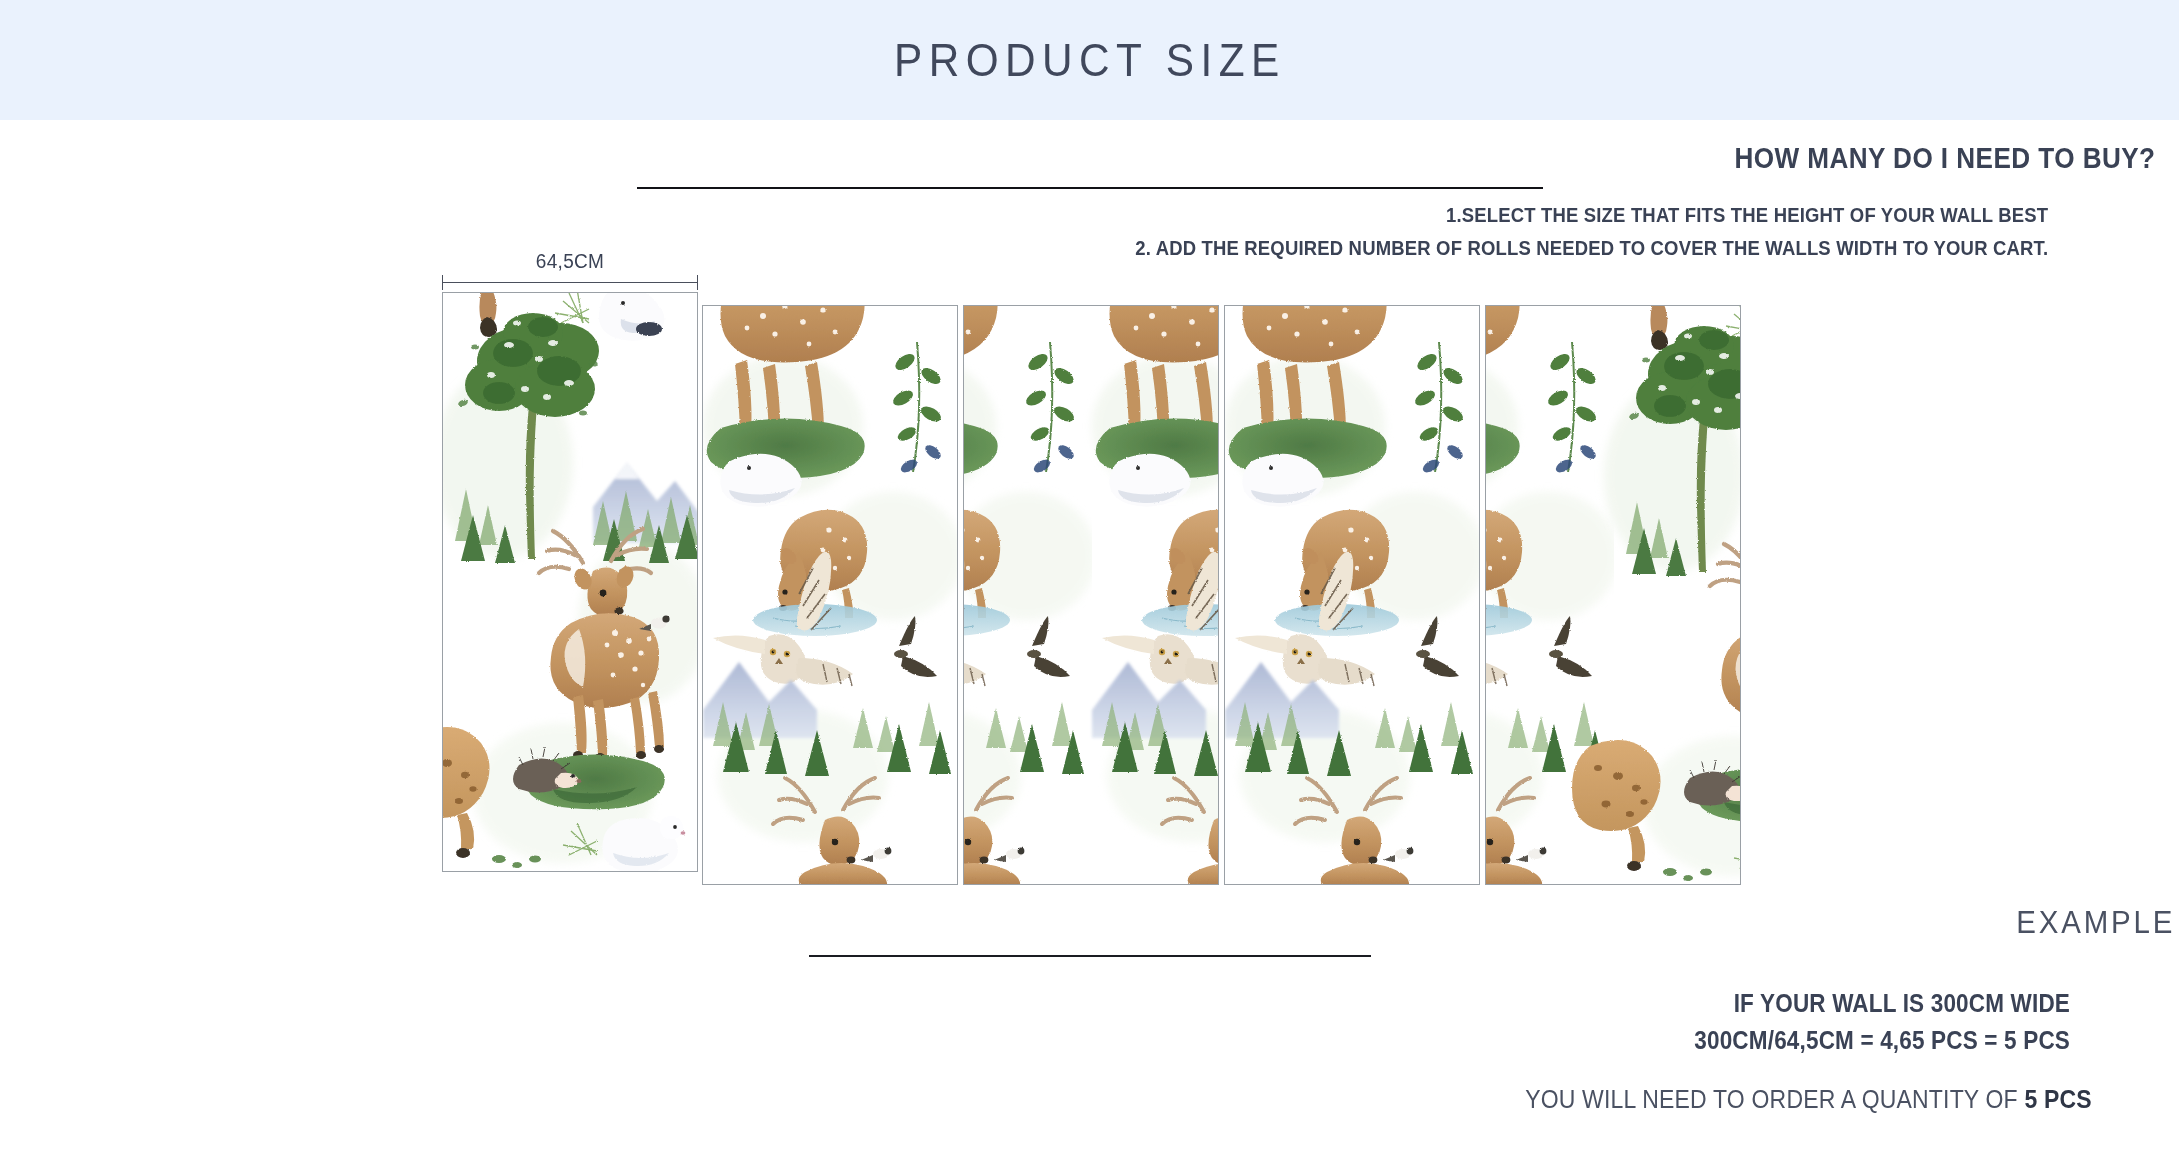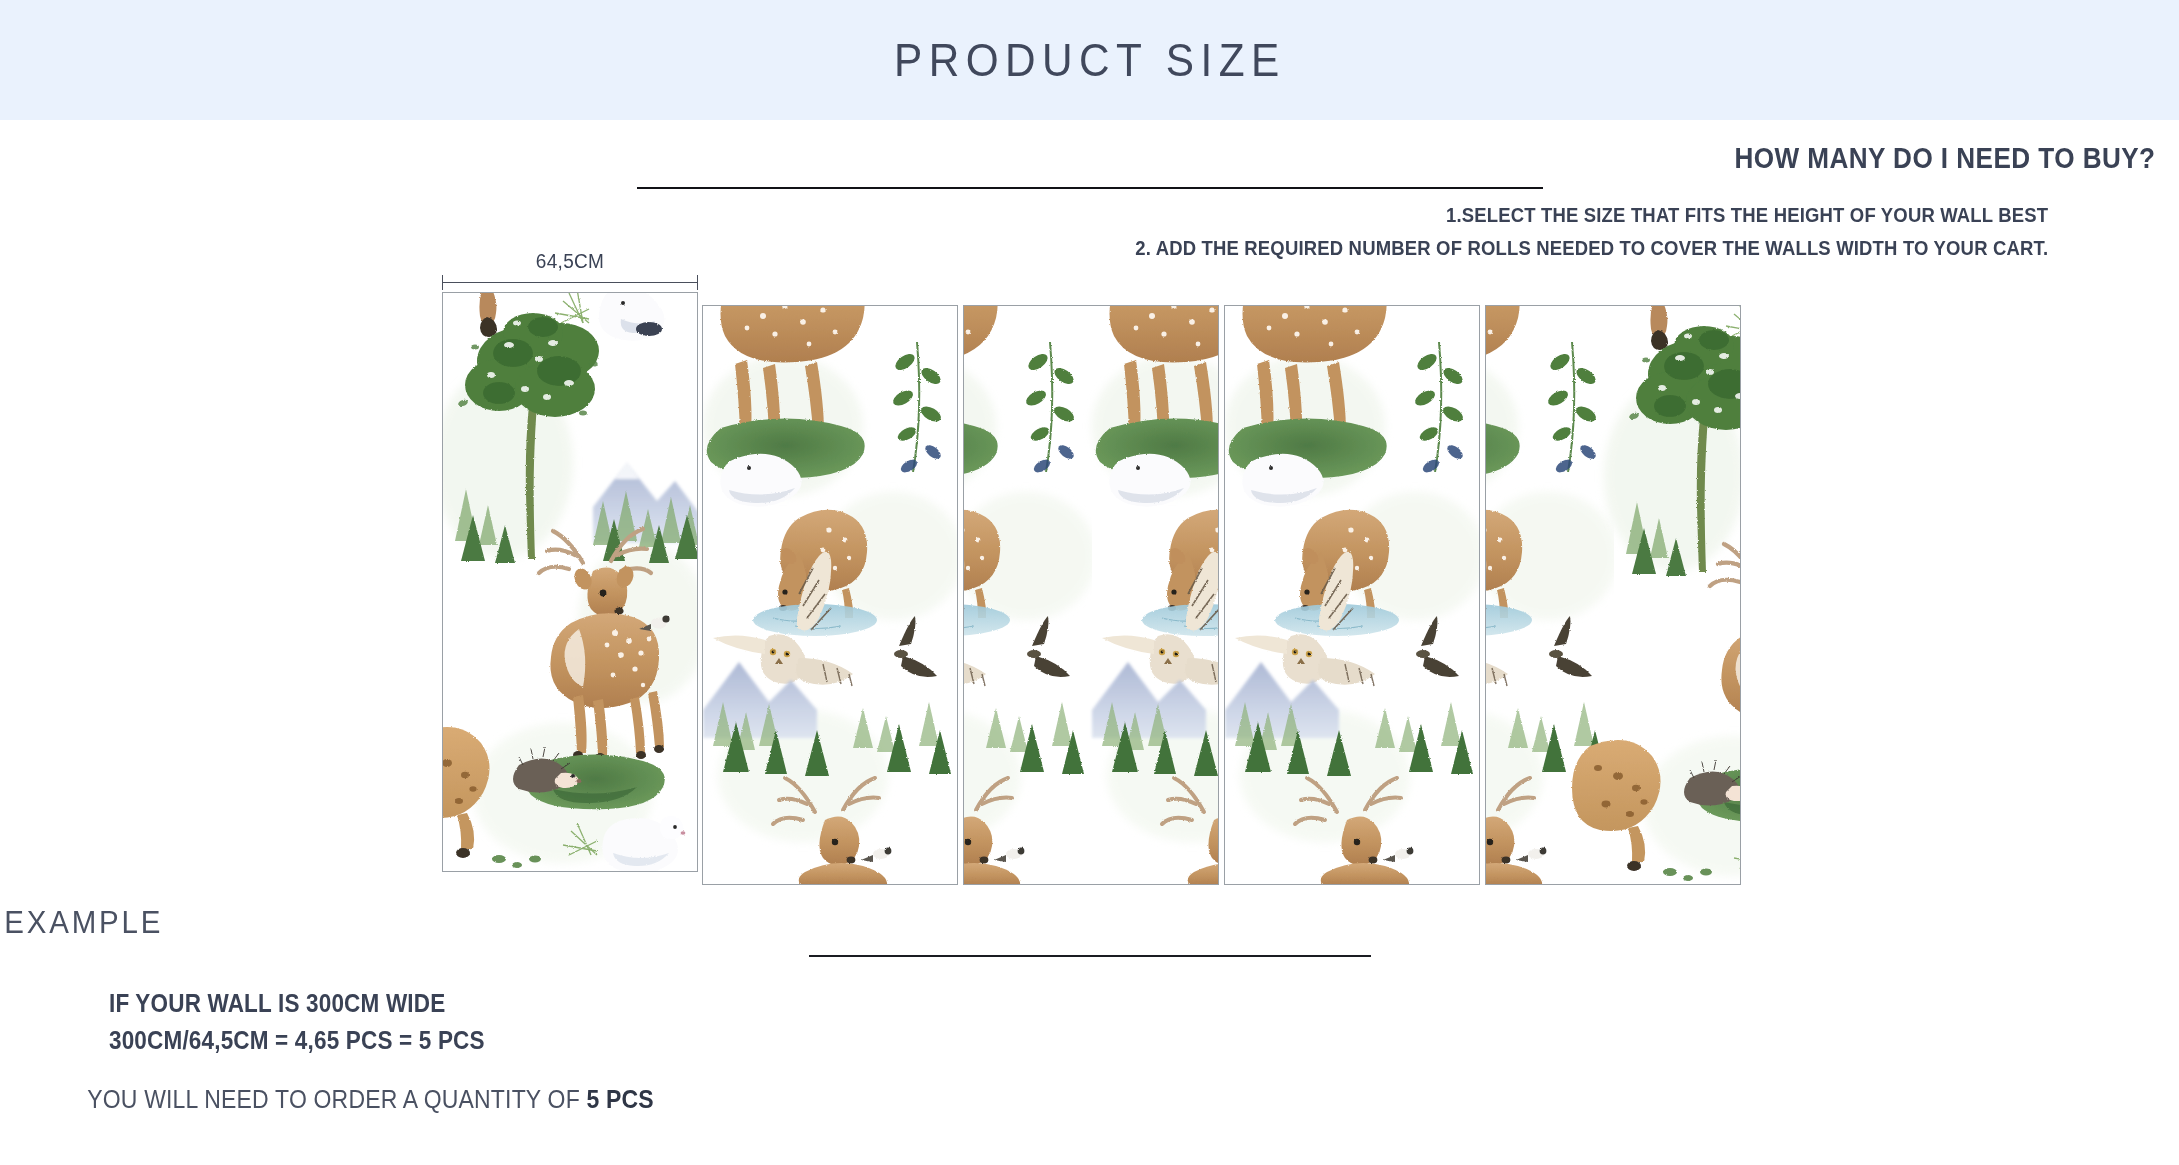--- a/index.html
+++ b/index.html
@@ -104,21 +104,21 @@
     overflow:hidden;
     background:#ffffff;
   }
   .panel-art { position:absolute; left:0; width:256px; height:580px; }
 
   
   #example-block {
     position:absolute;
     left:0; top:905px;
     width:100%;
-    text-align:left;
+    text-align:right;
   }
   #example-title {
     font-size:31px;
     font-weight:300;
     letter-spacing:3px;
     color:#4a5162;
     transform:scaleX(0.95);
     display:inline-block;
   }
   #example-rule {

